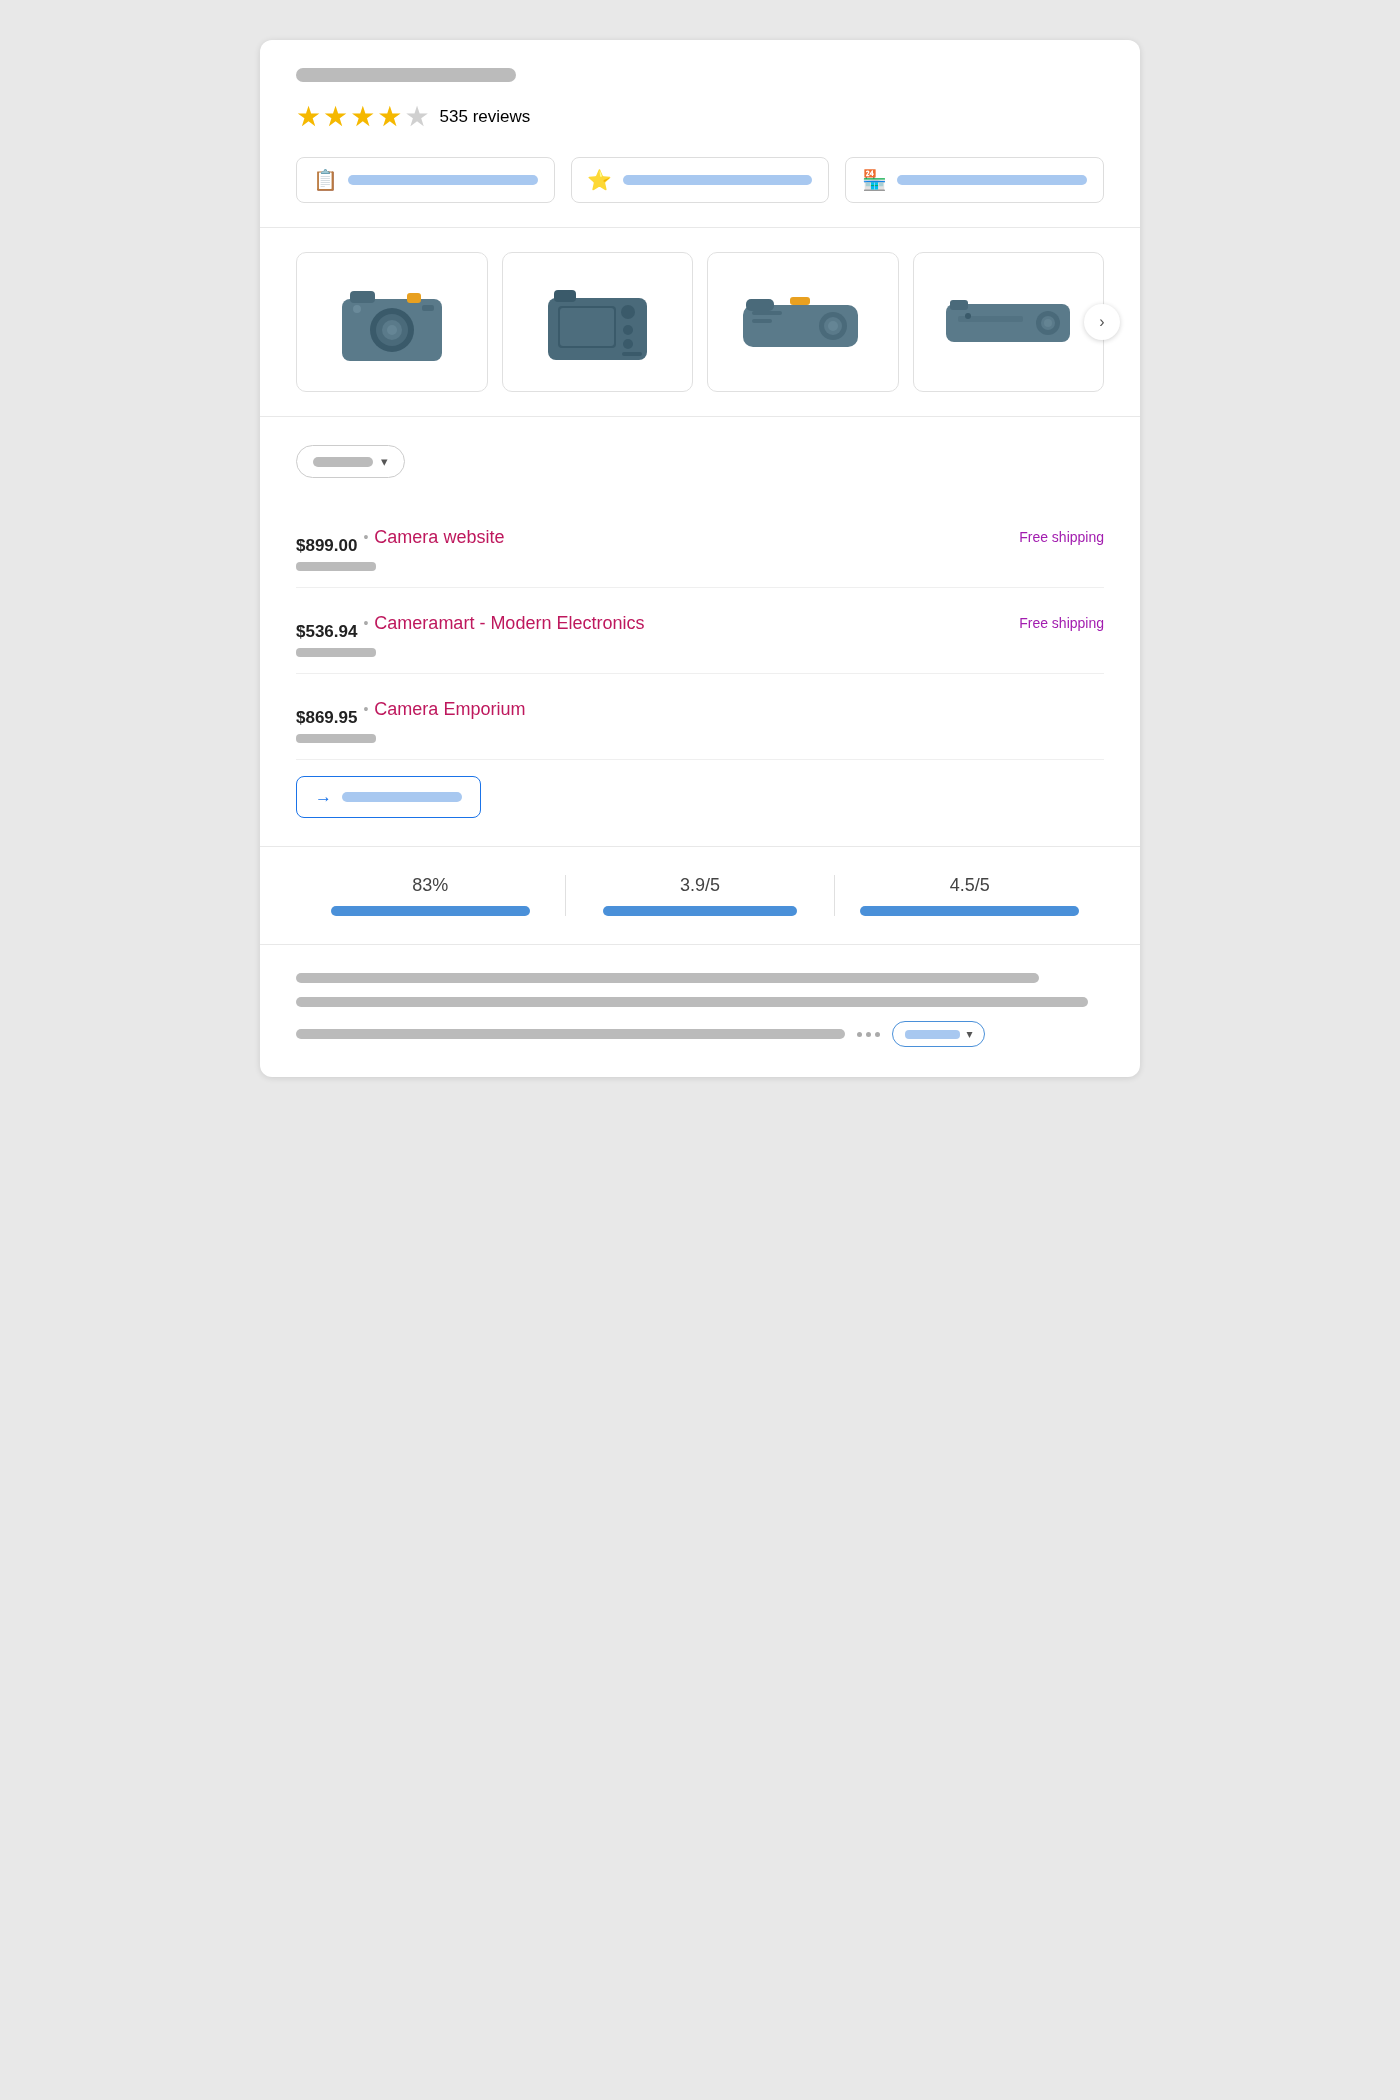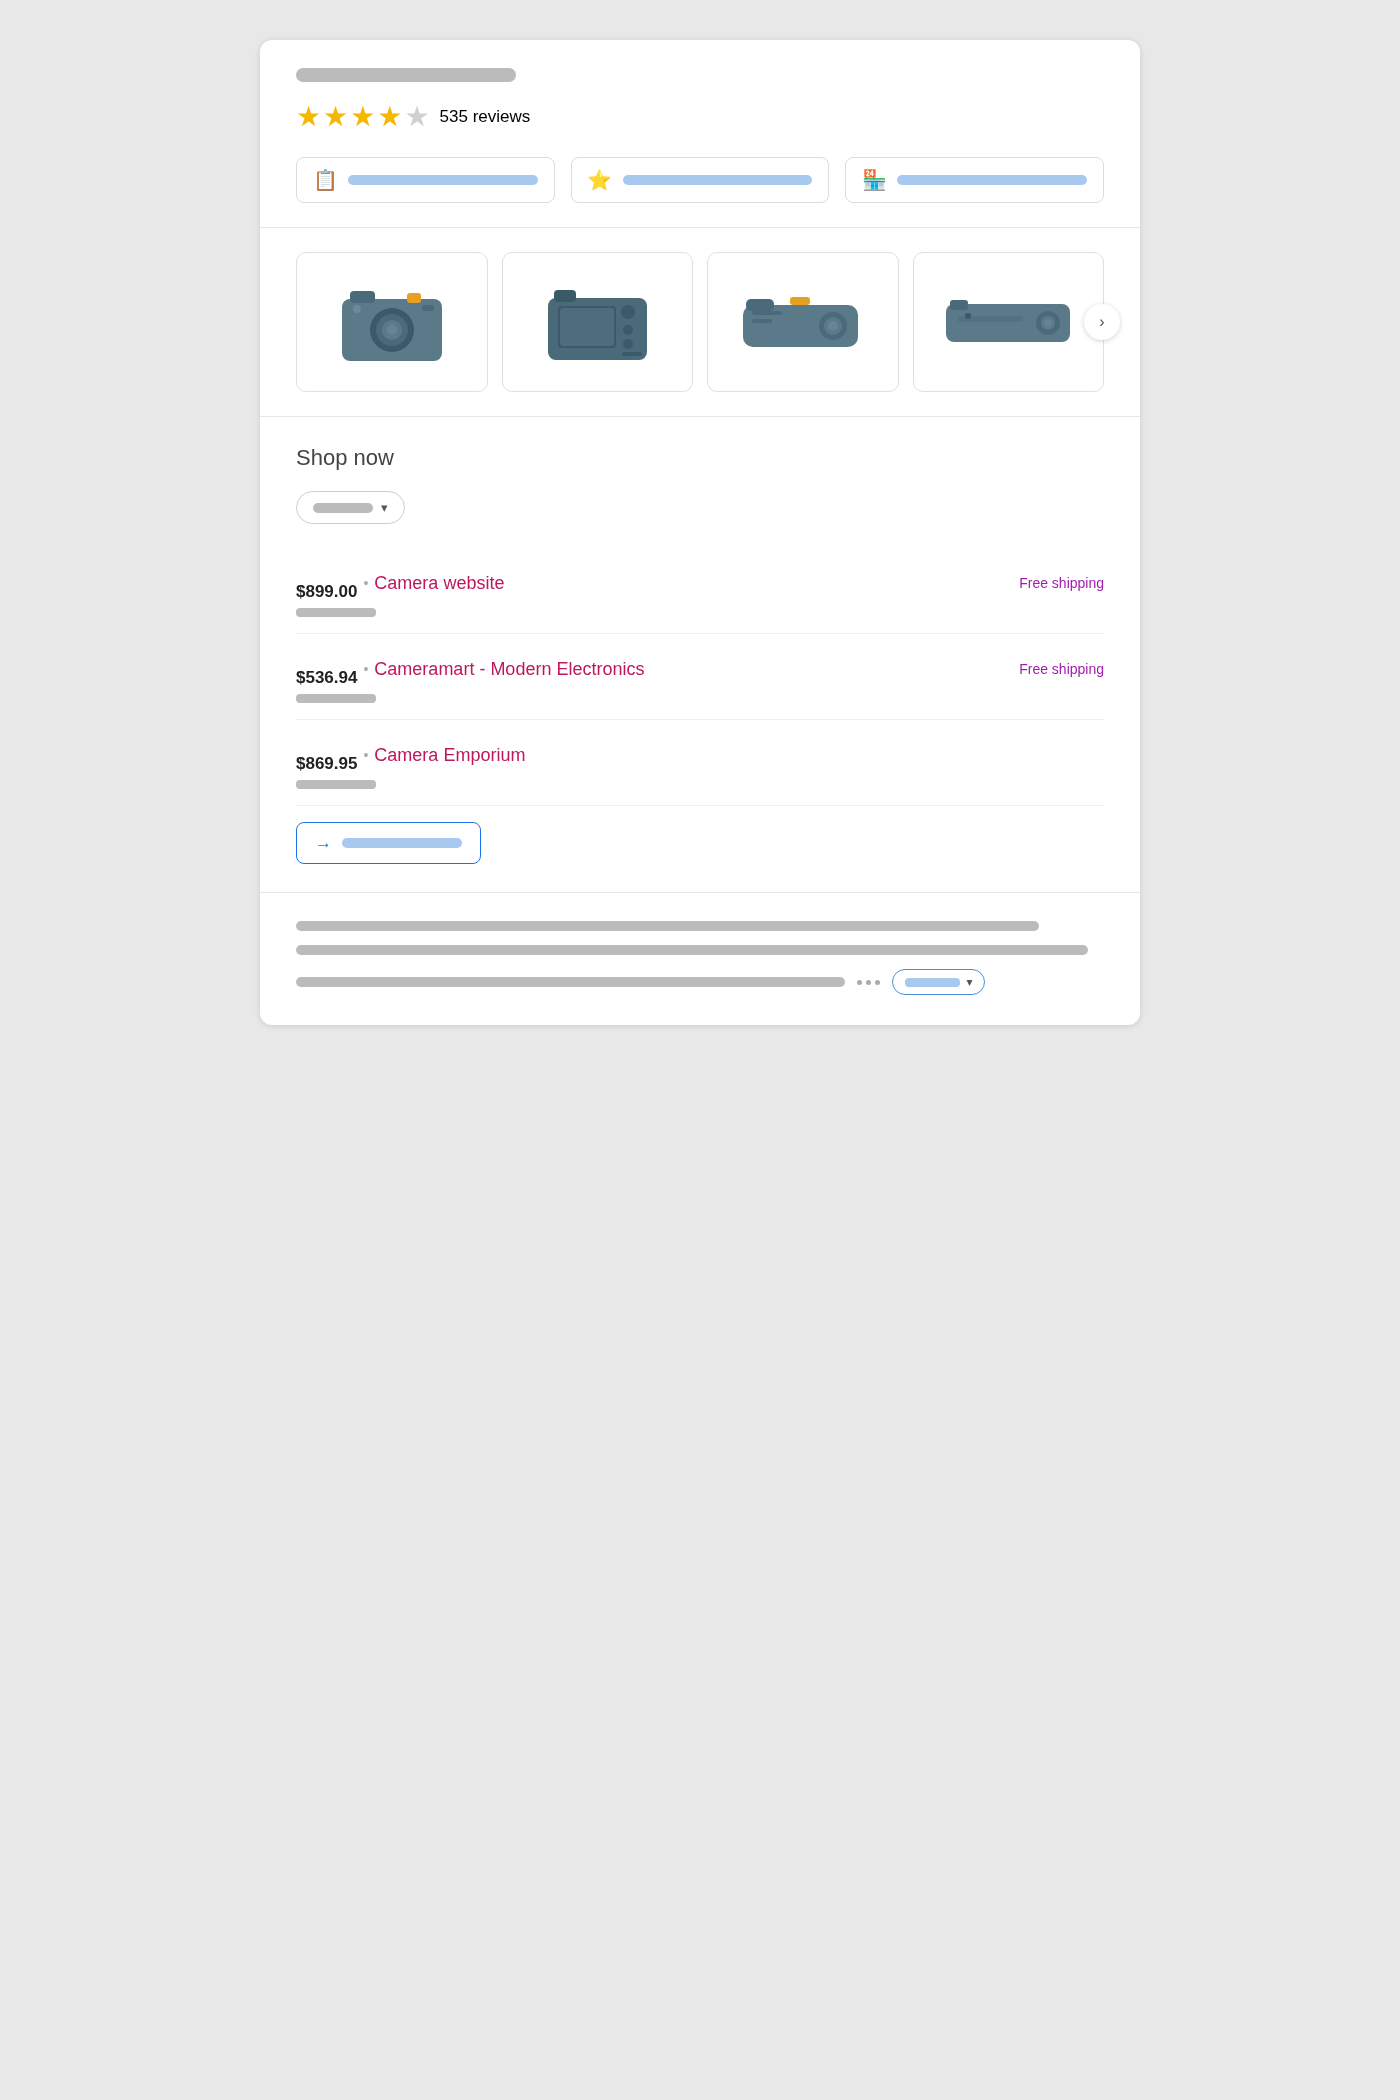--- a/index.html
+++ b/index.html
@@ -389,21 +389,20 @@
           <circle cx="110" cy="31" r="4" fill="#6a8a9a" opacity="0.6"></circle>
           <rect x="20" y="24" width="65" height="6" rx="2" fill="#4a6a7a" opacity="0.5"></rect>
           <circle cx="30" cy="24" r="3" fill="#3a5a6a"></circle>
         </svg>
       </div>
     </div>
     <div class="chevron-right">›</div>
   </div>
 
   <div class="section-shop">
-    <div class="shop-title">Shop now</div>
     <div class="filter-btn">
       <div class="filter-label"></div>
       <span class="filter-chevron">▾</span>
     </div>
 
     
     <div class="shop-item">
       <div class="shop-item-row">
         <div class="shop-price-seller">
           <span class="shop-price">$899.00</span>
@@ -440,20 +439,36 @@
       <div class="shop-item-sub"></div>
     </div>
 
     
     <div class="more-offers-btn">
       <span class="more-offers-arrow">→</span>
       <div class="more-offers-label"></div>
     </div>
   </div>
 
+  <div class="section-stats">
+    <div class="stats-row">
+      <div class="stat-item">
+        <span class="stat-value">83%</span>
+        <div class="stat-bar stat-bar-blue" style="width:80%"></div>
+      </div>
+      <div class="stat-item">
+        <span class="stat-value">3.9/5</span>
+        <div class="stat-bar stat-bar-blue" style="width:78%"></div>
+      </div>
+      <div class="stat-item">
+        <span class="stat-value">4.5/5</span>
+        <div class="stat-bar stat-bar-blue" style="width:88%"></div>
+      </div>
+    </div>
+  </div>
 
   <div class="section-text">
     <div class="text-line text-line-full"></div>
     <div class="text-line text-line-wide"></div>
     <div class="text-line-row">
       <div class="text-line text-line-short" style="margin-bottom:0"></div>
       <div class="text-dots">
         <div class="text-dot"></div>
         <div class="text-dot"></div>
         <div class="text-dot"></div>

